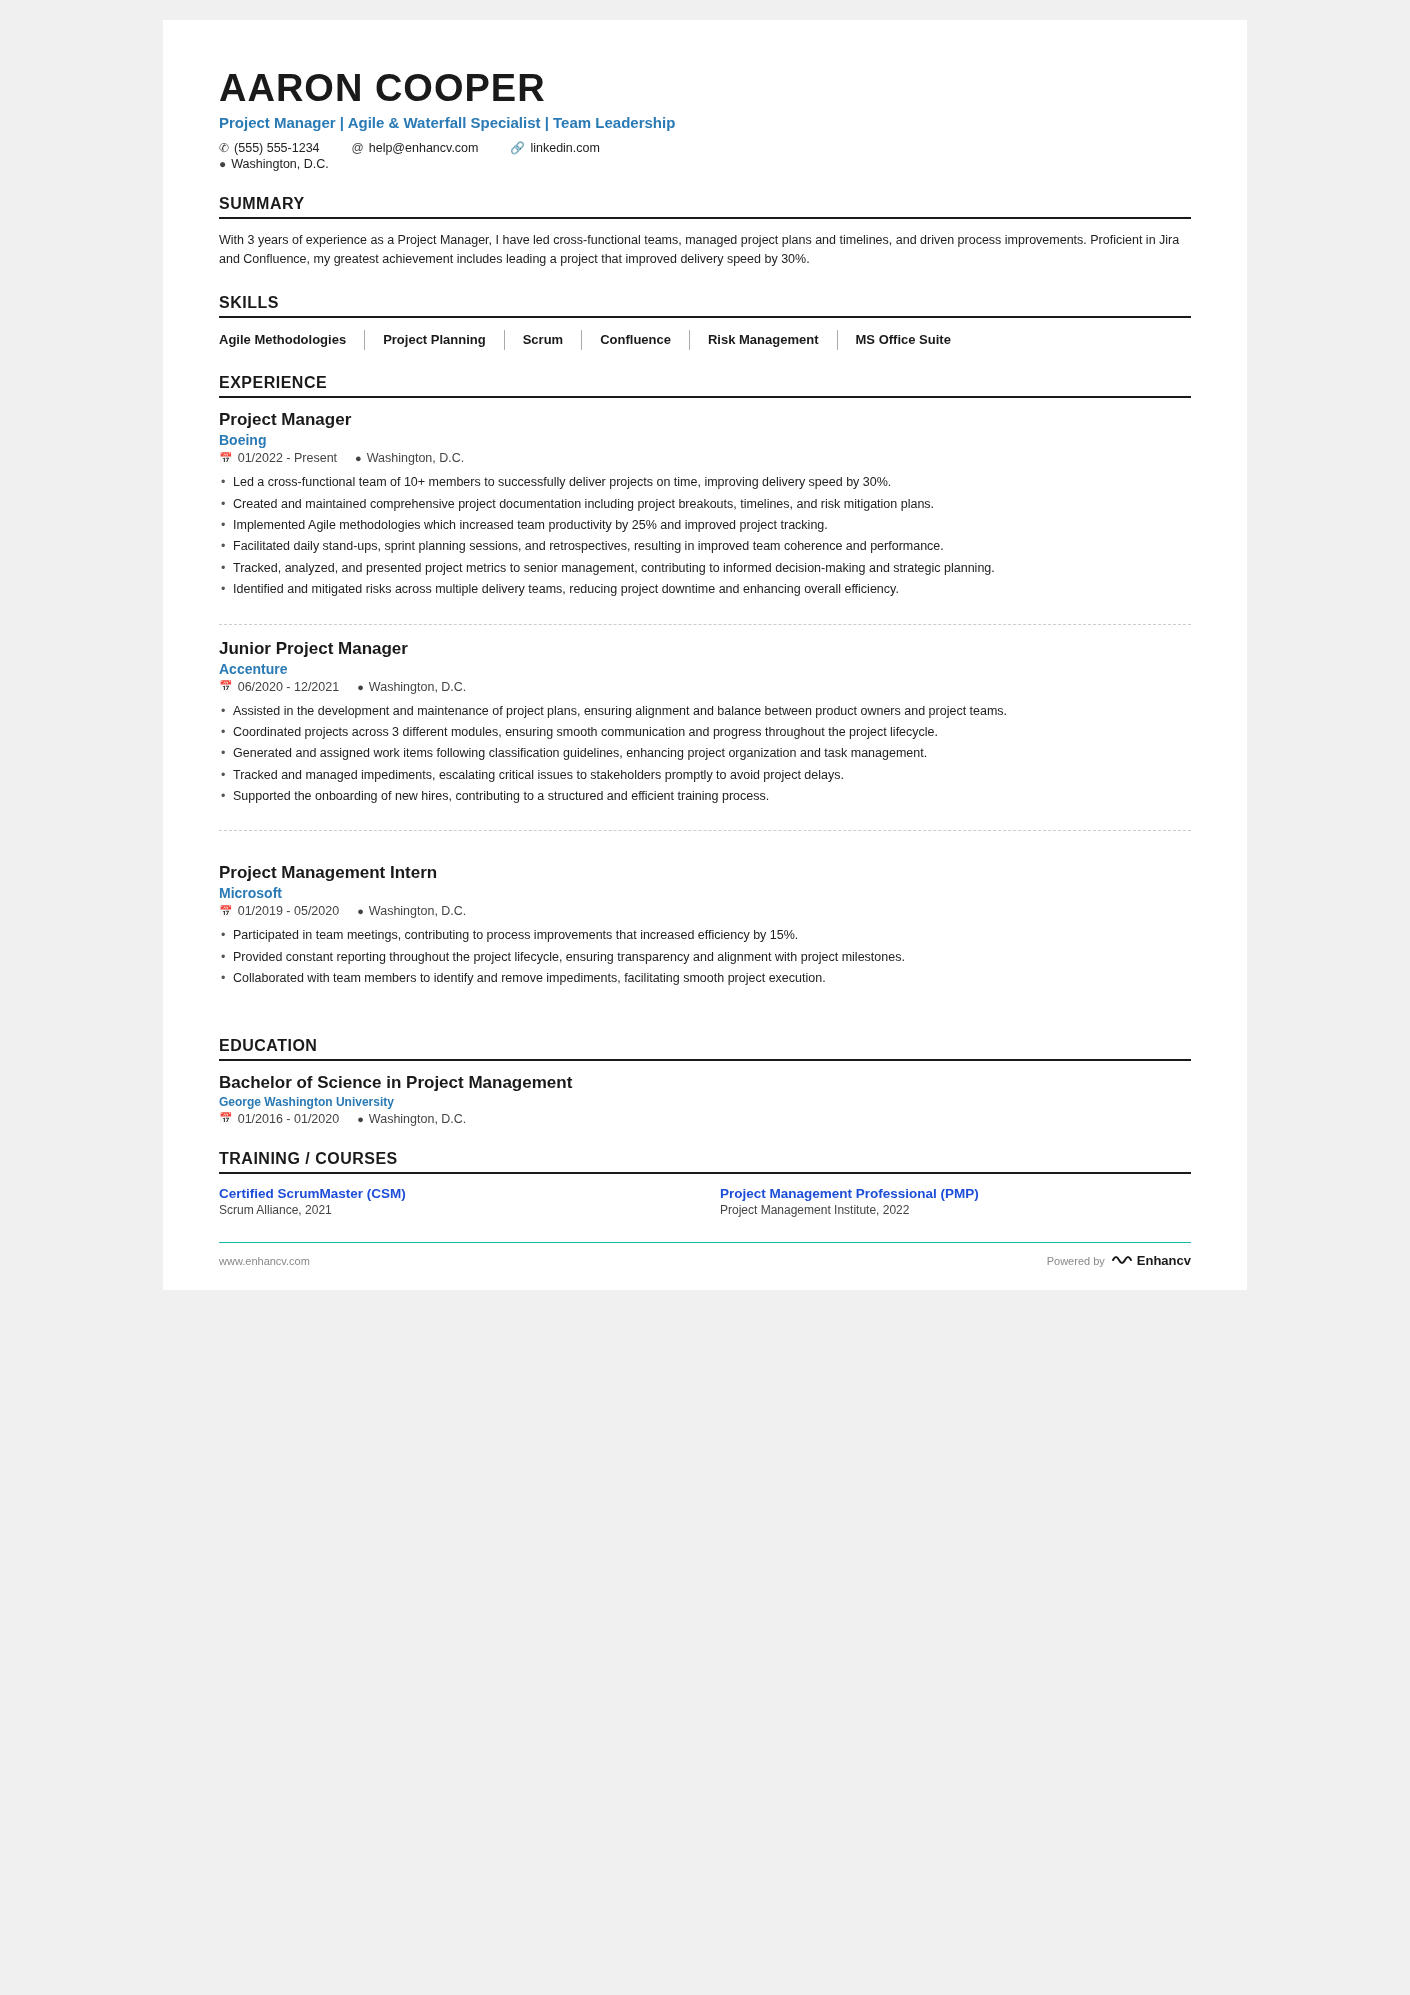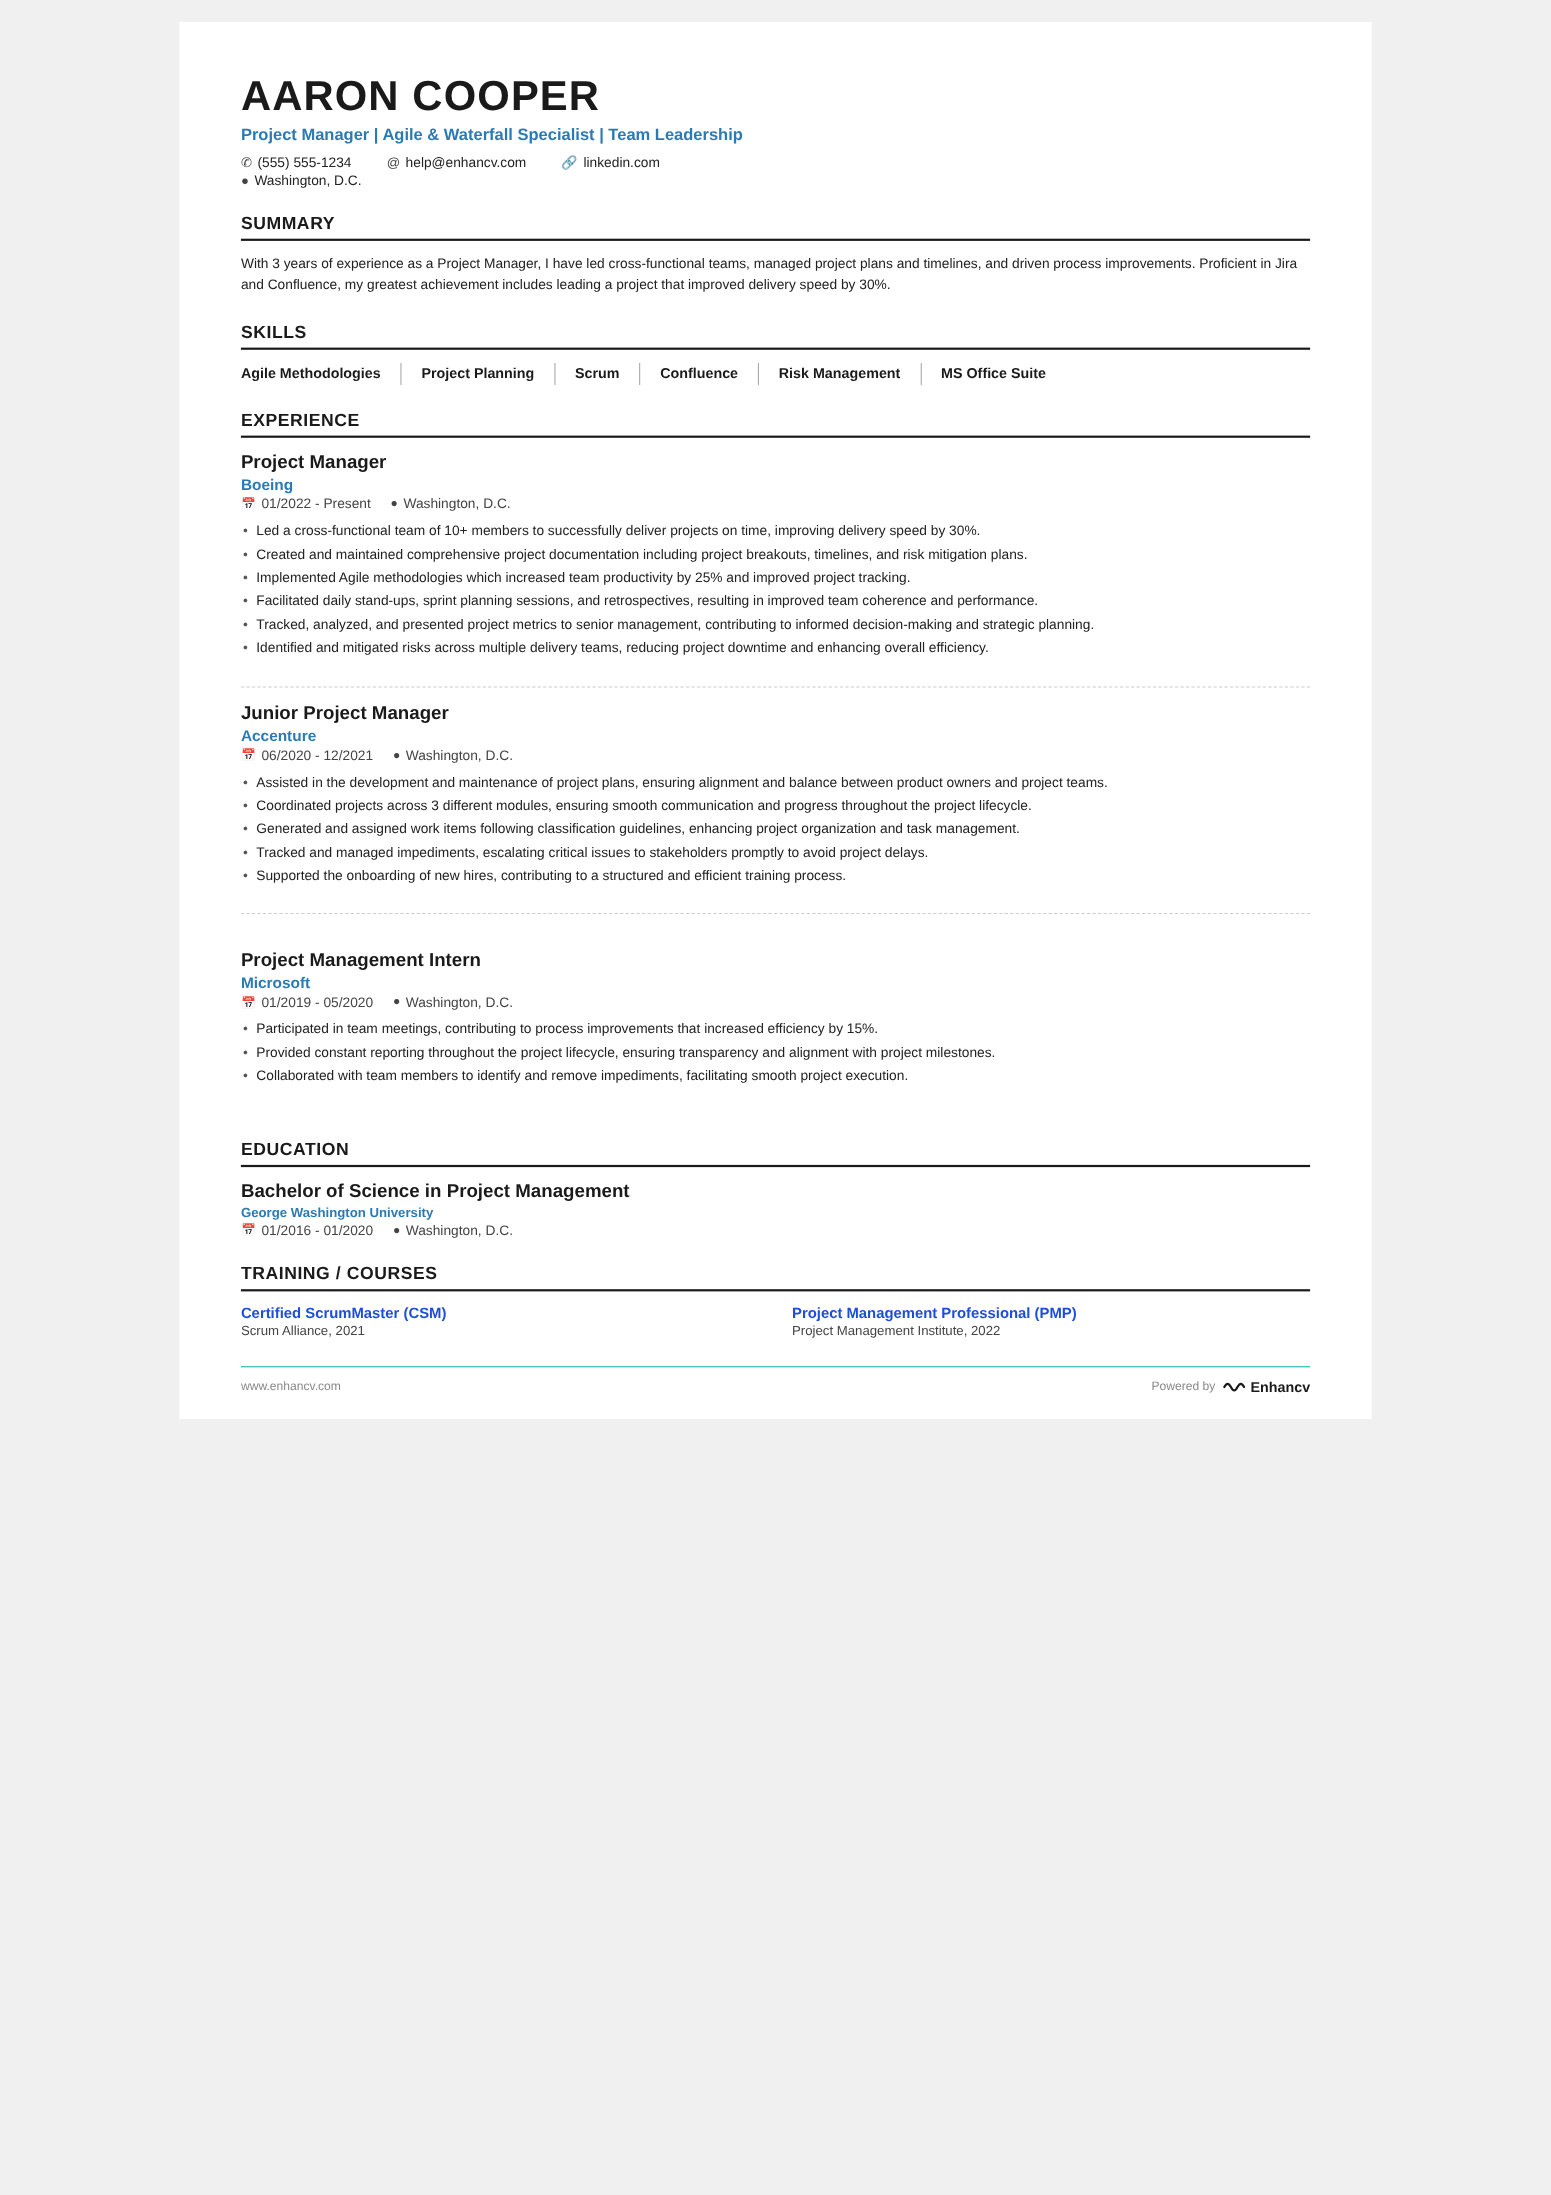--- a/index.html
+++ b/index.html
@@ -178,21 +178,21 @@
       font-size: 11px;
       color: #888;
     }
     .footer-brand {
       display: flex;
       align-items: center;
       gap: 6px;
     }
     .enhancv-logo {
       display: flex;
-      align-items: center;
+      align-items: flex-start;
       gap: 4px;
       font-size: 14px;
       font-weight: 700;
       color: #1a1a1a;
     }
   </style>
 </head>
 <body>
 
 <div class="resume-page">

